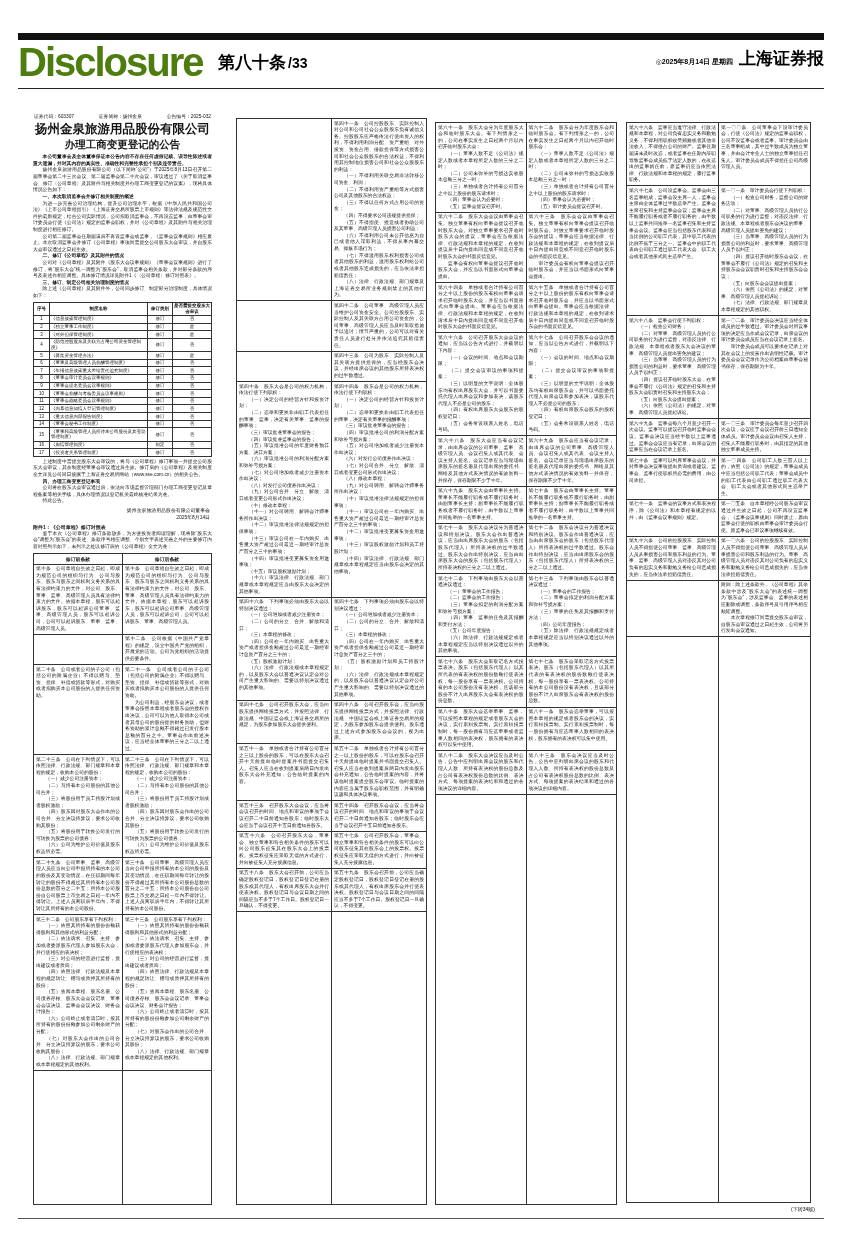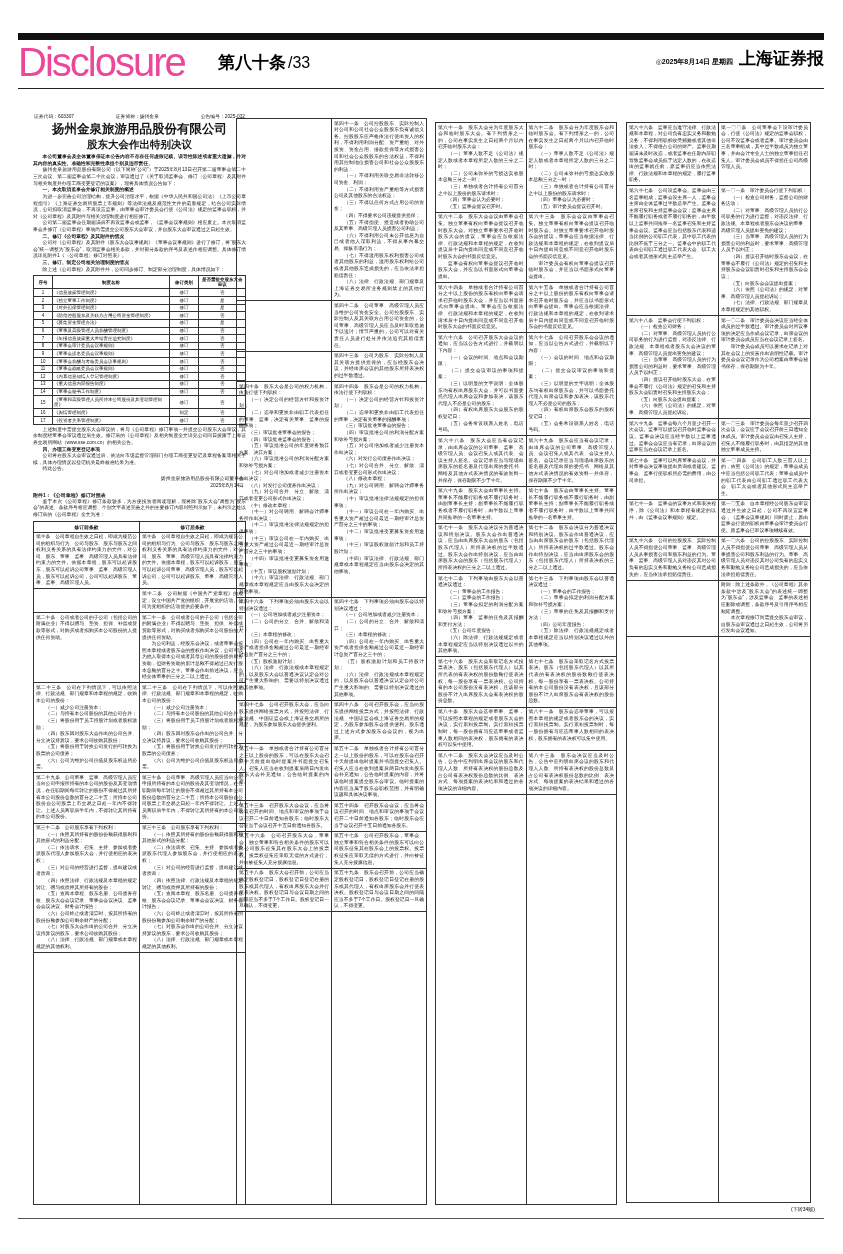--- a/index.html
+++ b/index.html
@@ -4,33 +4,33 @@
 <style>
   * { box-sizing: border-box; margin: 0; padding: 0; }
   html,body { background:#fff; }
   .page {
     position: relative; width: 843px; height: 1254px; background: #fff;
     font-family: "Liberation Sans", "DejaVu Sans", sans-serif; color:#151515;
     overflow: hidden;
   }
   
   .topbar { position:absolute; left:18px; right:19px; top:33px; height:7px; background:#111; }
-  .brand { position:absolute; left:18px; top:42px; font-size:40px; font-weight:400;
-           color:#ec4899; letter-spacing:-2px; line-height:1; }
+  .brand { position:absolute; left:18px; top:42px; font-size:40px; font-weight:700;
+           color:#4d7c0f; letter-spacing:-2px; line-height:1; }
   .section-title { position:absolute; left:218px; top:51px; font-size:17px; font-weight:bold; color:#000; }
-  .section-title .pageno { font-weight:normal; font-size:16px; margin-left:2px; }
+  .section-title .pageno { font-weight:bold; font-size:14px; margin-left:2px; }
   .dateline { position:absolute; right:110px; top:57px; font-size:7px; font-weight:bold; color:#000; }
   .paper-name { position:absolute; right:19px; top:47px; font-size:17px; font-weight:bold;
                 font-family:"DejaVu Serif","Liberation Serif",serif; color:#000; }
   .headrule { position:absolute; left:18px; right:19px; top:88px; height:1px; background:#222; }
   .bottomrule { position:absolute; left:18px; right:19px; top:1218px; height:1px; background:#555; }
 
   
   .group { position:absolute; overflow:hidden; display:flex; flex-direction:column; }
-  .g1 { left:33px;  top:113px; width:213px; height:1092px; }
+  .g1 { left:33px;  top:113px; width:179px; height:1092px; }
   .g2 { left:236px; top:118px; width:191px; height:1087px; }
   .g3 { left:435px; top:122px; width:182px; height:1083px; }
   .g4 { left:626px; top:122px; width:185px; height:1081px; }
 
   
   .code-line { display:flex; justify-content:space-between; font-size:4.8px; margin:0 1px 3px 1px; }
   .t1 { text-align:center; font-size:12.5px; font-weight:bold; line-height:1.25; }
   .t2 { text-align:center; font-size:10.5px; font-weight:bold; line-height:1.3; }
   .ann-body { margin-top:3px; }
   .para { font-size:4.8px; line-height:1.38; text-align:justify; text-indent:2em; }
@@ -72,21 +72,21 @@
   <div class="headrule"></div>
 
   <div class="group g1">
     <div class="ann">
       <div class="code-line">
         <span>证券代码：603307</span>
         <span>证券简称：扬州金泉</span>
         <span>公告编号：2025-032</span>
       </div>
       <div class="t1">扬州金泉旅游用品股份有限公司</div>
-      <div class="t2">股东大会作出特别决议</div>
+      <div class="t2">办理工商变更登记的公告</div>
       <div class="ann-body">
           <p class="para bold">本公司董事会及全体董事保证本公告内容不存在任何虚假记载、误导性陈述或者重大遗漏，并对其内容的真实性、准确性和完整性承担个别及连带责任。</p>
           <p class="para">扬州金泉旅游用品股份有限公司（以下简称“公司”）于2025年8月13日召开第二届董事会第二十三次会议、第二届监事会第二十次会议，审议通过了《关于取消监事会、修订〈公司章程〉及其附件与相关制度并办理工商变更登记的议案》，现将具体情况公告如下：</p>
           <p class="para bold">一、本次取消监事会并修订相关制度的概述</p>
           <p class="para">为进一步完善公司治理结构，提升公司治理水平，根据《中华人民共和国公司法》《上市公司章程指引》《上海证券交易所股票上市规则》等法律法规及规范性文件的最新规定，结合公司实际情况，公司拟取消监事会，不再设置监事，由董事会审计委员会行使《公司法》规定的监事会职权，并对《公司章程》及其附件与相关治理制度进行相应修订。</p>
           <p class="para">公司第二届监事会任期届满后不再设监事会或监事，《监事会议事规则》相应废止。本次取消监事会并修订《公司章程》事项尚需提交公司股东大会审议，并自股东大会审议通过之日起生效。</p>
           <p class="para bold">二、修订《公司章程》及其附件的情况</p>
           <p class="para">公司对《公司章程》及其附件《股东大会议事规则》《董事会议事规则》进行了修订，将“股东大会”统一调整为“股东会”，取消监事会相关条款，并对部分条款的序号及表述作相应调整。具体修订情况详见附件1《〈公司章程〉修订对照表》。</p>
           <p class="para bold">三、修订、制定公司相关治理制度的情况</p>
           <p class="para">除上述《公司章程》及其附件外，公司同步修订、制定部分治理制度，具体情况如下：</p>

